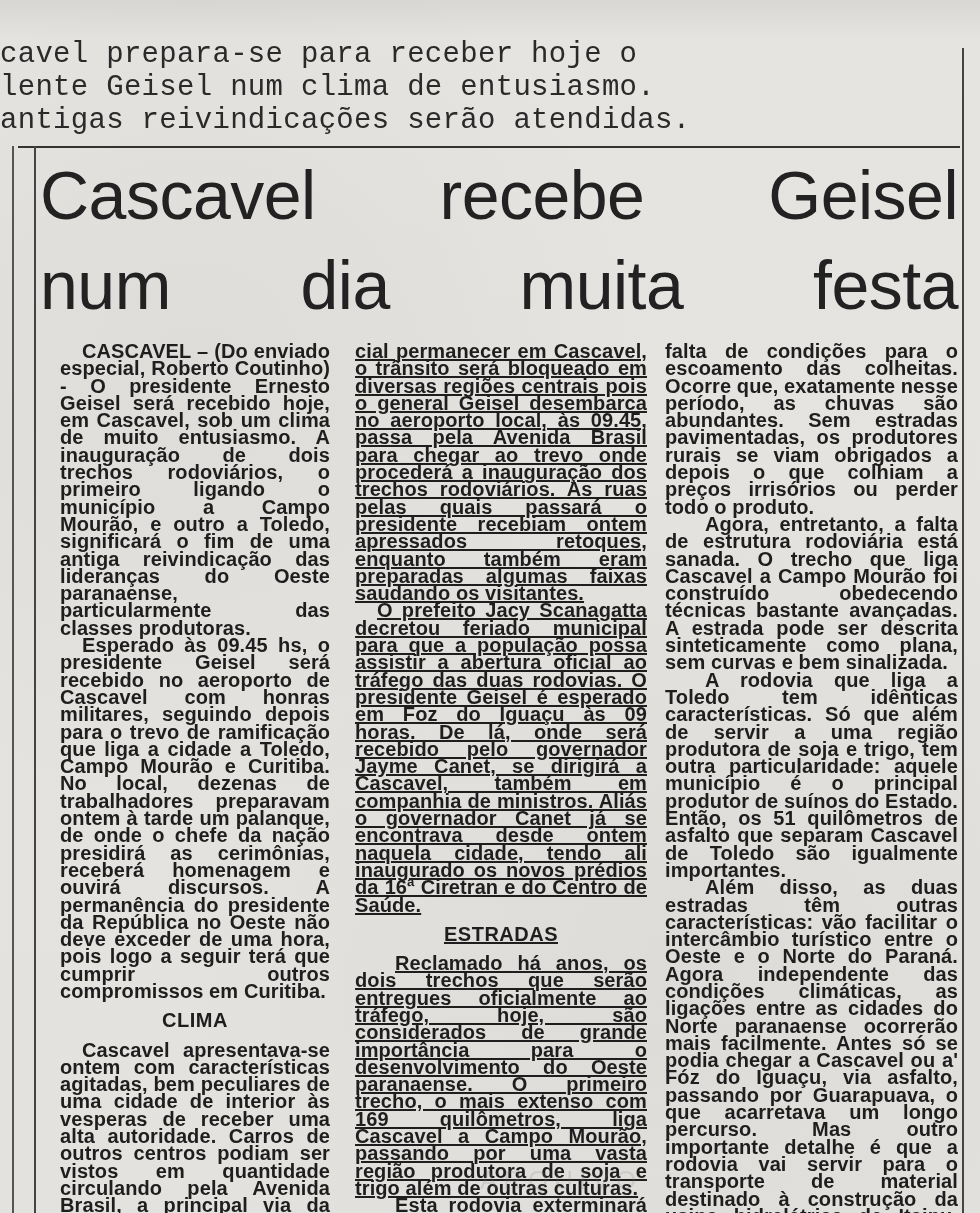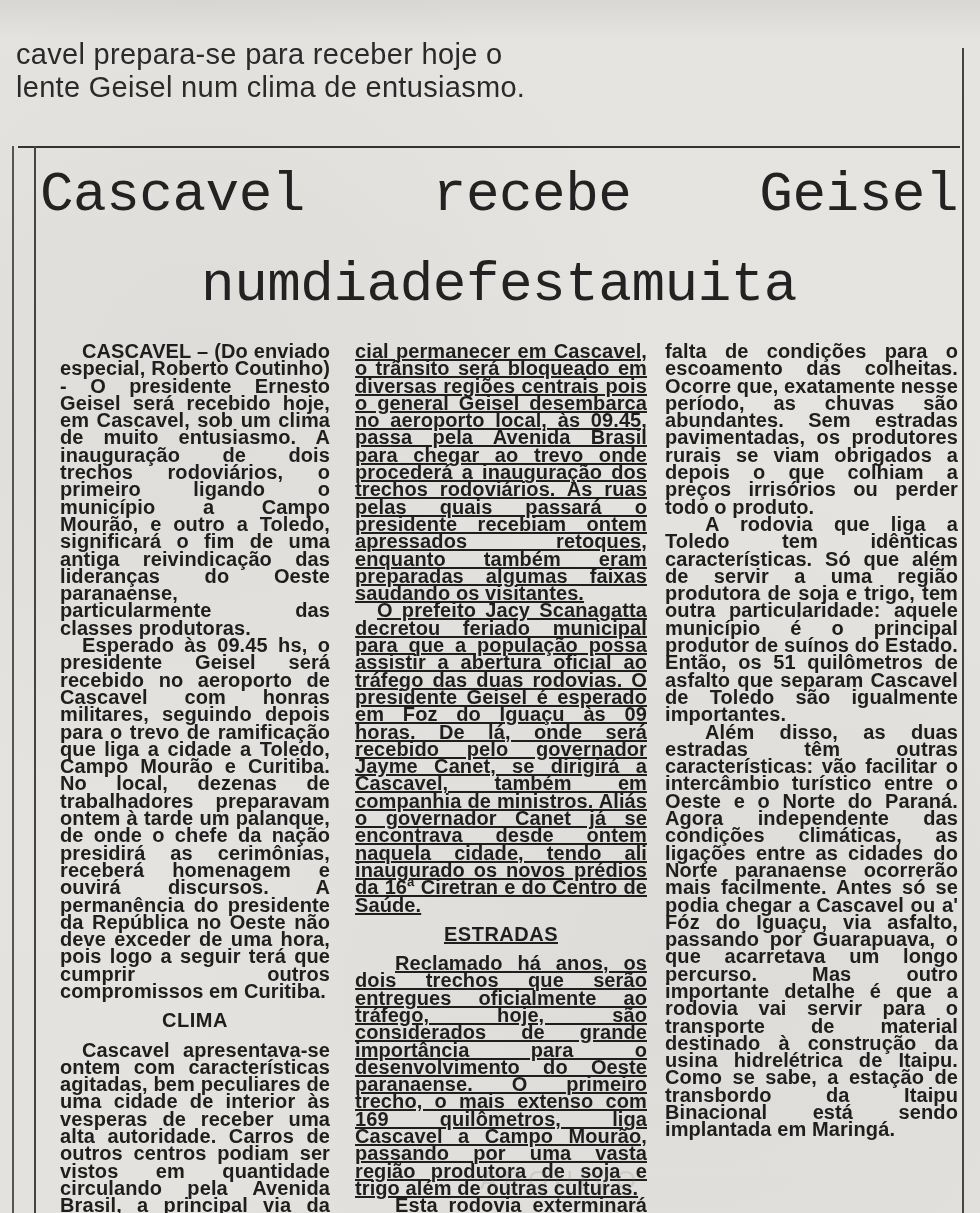--- a/index.html
+++ b/index.html
@@ -12,42 +12,41 @@
     .paper-noise {
       position: absolute; inset: 0;
       background:
         radial-gradient(circle at 20% 30%, rgba(0,0,0,0.03) 0, transparent 40%),
         radial-gradient(circle at 70% 80%, rgba(0,0,0,0.03) 0, transparent 45%),
         linear-gradient(180deg, #d9d7d4 0, #e6e4e1 40px, #e4e2df 100%);
       pointer-events: none;
     }
     .deck {
       position: absolute; left: 0; top: 38px; width: 700px;
-      font-family: Liberation Sans, sans-serif;
+      font-family: Liberation Mono, monospace;
       font-size: 29px; line-height: 33px; color: #2a2a2a;
       letter-spacing: 0.3px;
       white-space: nowrap;
-      padding-left: 16px;
     }
     .deck div { height: 33px; }
     .rule-top {
       position: absolute; left: 18px; top: 146px; width: 942px; height: 2px; background: #333;
     }
     .rule-right-outer {
       position: absolute; left: 962px; top: 48px; width: 2px; height: 1165px; background: #444;
     }
     .rule-left-1 { position: absolute; left: 12px; top: 146px; width: 2px; height: 1067px; background: #555; }
     .rule-left-2 { position: absolute; left: 34px; top: 146px; width: 2px; height: 1067px; background: #444; }
     .headline {
       position: absolute; left: 40px; top: 150px; width: 918px;
-      font-family: Liberation Mono, monospace; color: #222;
-      font-size: 56px; line-height: 90px; letter-spacing: -0.5px;
+      font-family: Liberation Sans, sans-serif; color: #222;
+      font-size: 68px; line-height: 90px; letter-spacing: -0.5px;
     }
     .headline .line1 { display: flex; justify-content: space-between; }
-    .headline .line2 { display: flex; justify-content: center; margin-top: 0px; }
+    .headline .line2 { display: flex; justify-content: space-between; margin-top: 0px; }
     .col {
       position: absolute; top: 343px;
       font-family: "Liberation Sans", sans-serif;
       font-size: 20px; line-height: 17.3px; color: #1e1e1e;
       text-align: justify; hyphens: manual;
       font-weight: bold;
       letter-spacing: 0.1px;
     }
     .col p { margin: 0; text-indent: 0; }
     .col p.ind { text-indent: 22px; }
@@ -64,39 +63,39 @@
     }
   </style>
 </head>
 <body>
 
 <div class="paper-noise"></div>
 
 <div class="deck">
   <div>cavel prepara-se para receber hoje o</div>
   <div>lente Geisel num clima de entusiasmo.</div>
+  <div>antigas reivindicações serão atendidas.</div>
 </div>
 
 <div class="rule-top"></div>
 <div class="rule-right-outer"></div>
 <div class="rule-left-1"></div>
 <div class="rule-left-2"></div>
 
 <div class="headline">
   <div class="line1">
     <span>Cascavel</span>
     <span>recebe</span>
     <span>Geisel</span>
   </div>
   <div class="line2">
     <span>num</span>
     <span>dia</span>
-    <span>de</span>
+    <span>muita</span>
     <span>festa</span>
-    <span>muita</span>
   </div>
 </div>
 
 <div class="col" id="col1">
   <p class="ind">CASCAVEL – (Do enviado especial, Roberto Coutinho) - O presidente Ernesto Geisel será recebido hoje, em Cascavel, sob um clima de muito entusiasmo. A inauguração de dois trechos rodoviários, o primeiro ligando o município a Campo Mourão, e outro a Toledo, significará o fim de uma antiga reivindicação das lideranças do Oeste paranaense, particularmente das classes produtoras.</p>
   <p class="ind">Esperado às 09.45 hs, o presidente Geisel será recebido no aeroporto de Cascavel com honras militares, seguindo depois para o trevo de ramificação que liga a cidade a Toledo, Campo Mourão e Curitiba. No local, dezenas de trabalhadores preparavam ontem à tarde um palanque, de onde o chefe da nação presidirá as cerimônias, receberá homenagem e ouvirá discursos. A permanência do presidente da República no Oeste não deve exceder de uma hora, pois logo a seguir terá que cumprir outros compromissos em Curitiba.</p>
   <div class="sub">CLIMA</div>
   <p class="ind">Cascavel apresentava-se ontem com características agitadas, bem peculiares de uma cidade de interior às vesperas de receber uma alta autoridade. Carros de outros centros podiam ser vistos em quantidade circulando pela Avenida Brasil, a principal via da cidade. Nos hotéis, às 4 da tarde já não havia mais lugares, a não ser para quem tivesse reservado com antecedência.</p>
   <p class="ind">Todo o esquema de segurança está preparado. Geisel o período que a comitiva presiden-</p>
 </div>
@@ -104,17 +103,18 @@
 <div class="col" id="col2">
   <p>cial permanecer em Cascavel, o trânsito será bloqueado em diversas regiões centrais pois o general Geisel desembarca no aeroporto local, às 09.45, passa pela Avenida Brasil para chegar ao trevo onde procederá a inauguração dos trechos rodoviários. As ruas pelas quais passará o presidente recebiam ontem apressados retoques, enquanto também eram preparadas algumas faixas saudando os visitantes.</p>
   <p class="ind">O prefeito Jacy Scanagatta decretou feriado municipal para que a população possa assistir a abertura oficial ao tráfego das duas rodovias. O presidente Geisel é esperado em Foz do Iguaçu às 09 horas. De lá, onde será recebido pelo governador Jayme Canet, se dirigirá a Cascavel, também em companhia de ministros. Aliás o governador Canet já se encontrava desde ontem naquela cidade, tendo ali inaugurado os novos prédios da 16ª Ciretran e do Centro de Saúde.</p>
   <div class="sub">ESTRADAS</div>
   <p class="ind2">Reclamado há anos, os dois trechos que serão entregues oficialmente ao tráfego, hoje, são considerados de grande importância para o desenvolvimento do Oeste paranaense. O primeiro trecho, o mais extenso com 169 quilômetros, liga Cascavel a Campo Mourão, passando por uma vasta região produtora de soja e trigo além de outras culturas.</p>
   <p class="ind2">Esta rodovia exterminará um velho problema que inquietava e causava prejuízos sem precedentes e agricultores e, consequentemente, à economia estadual: a</p>
 </div>
 
 <div class="col" id="col3">
   <p>falta de condições para o escoamento das colheitas. Ocorre que, exatamente nesse período, as chuvas são abundantes. Sem estradas pavimentadas, os produtores rurais se viam obrigados a depois o que colhiam a preços irrisórios ou perder todo o produto.</p>
+  <p class="ind2">Agora, entretanto, a falta de estrutura rodoviária está sanada. O trecho que liga Cascavel a Campo Mourão foi construído obedecendo técnicas bastante avançadas. A estrada pode ser descrita sinteticamente como plana, sem curvas e bem sinalizada.</p>
   <p class="ind2">A rodovia que liga a Toledo tem idênticas características. Só que além de servir a uma região produtora de soja e trigo, tem outra particularidade: aquele município é o principal produtor de suínos do Estado. Então, os 51 quilômetros de asfalto que separam Cascavel de Toledo são igualmente importantes.</p>
   <p class="ind2">Além disso, as duas estradas têm outras características: vão facilitar o intercâmbio turístico entre o Oeste e o Norte do Paraná. Agora independente das condições climáticas, as ligações entre as cidades do Norte paranaense ocorrerão mais facilmente. Antes só se podia chegar a Cascavel ou a' Fóz do Iguaçu, via asfalto, passando por Guarapuava, o que acarretava um longo percurso. Mas outro importante detalhe é que a rodovia vai servir para o transporte de material destinado à construção da usina hidrelétrica de Itaipu. Como se sabe, a estação de transbordo da Itaipu Binacional está sendo implantada em Maringá.</p>
 </div>
 
 <div class="watermark">ARQUIVO</div>
 
 </body></html>

